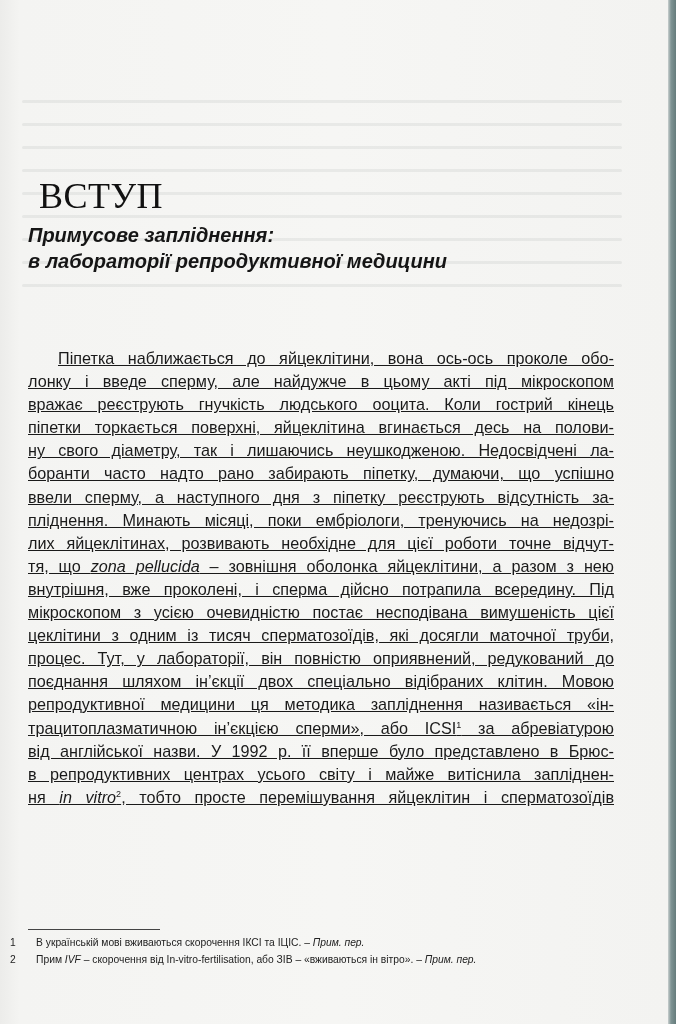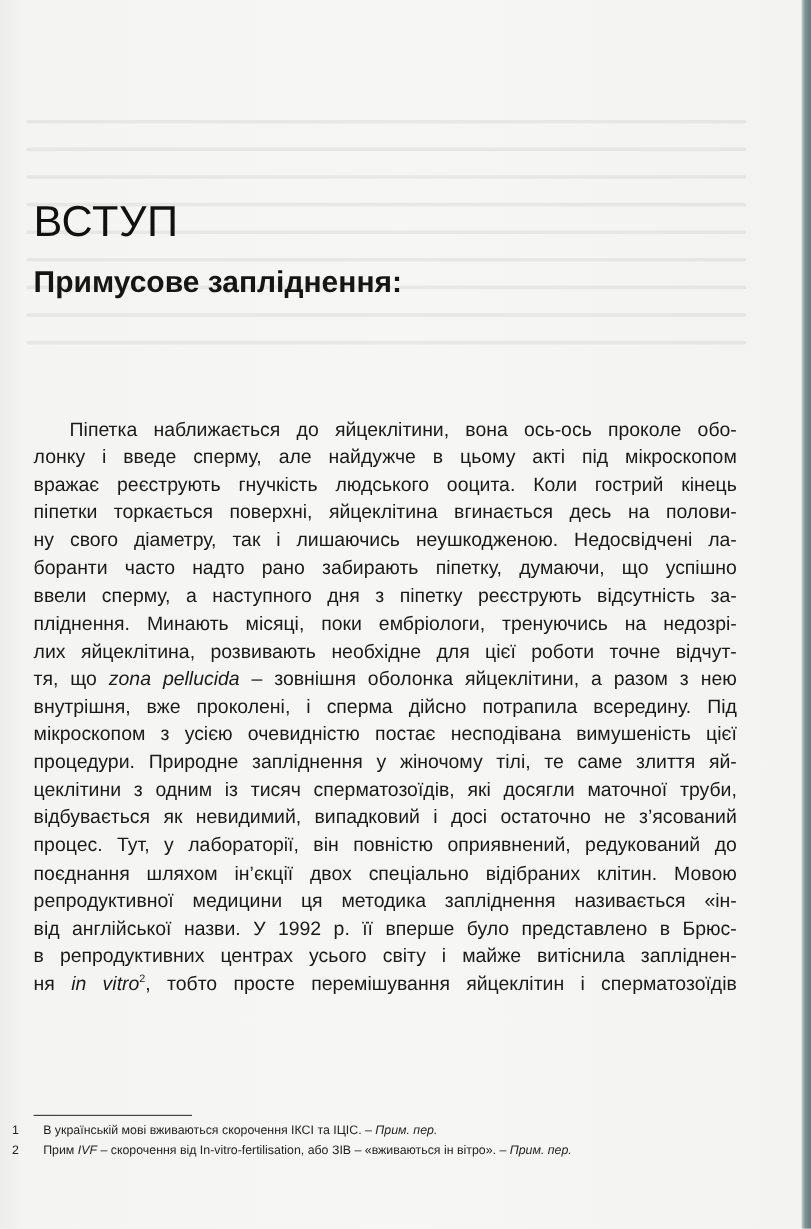--- a/index.html
+++ b/index.html
@@ -23,32 +23,35 @@
       opacity: 0.10;
       font-size: 12px; color: #4a5a5a;
       display: flex; justify-content: space-between;
     }
     .ghost-lines { position: absolute; left: 22px; top: 100px; width: 600px; opacity: 0.07; }
     .ghost-lines div { height: 3px; background: #3c4a4a; margin-bottom: 20px; border-radius: 2px; }
 
     .chapter-title {
       position: absolute; left: 28px; top: 164px;
       font-size: 36px; font-weight: normal; letter-spacing: 0.5px; color: #111;
-      margin: 0;
+      margin: 11px;
+      font-family: Liberation Serif, serif;
     }
     .subtitle {
       position: absolute; left: 28px; top: 222px;
-      font-size: 25px; font-weight: bold; line-height: 26px; color: #151515;
+      font-size: 20px; font-weight: bold; line-height: 26px; color: #151515;
       margin: 0;
+      font-style: italic;
     }
     .body-text {
       position: absolute; left: 28px; top: 347px; width: 586px;
       font-size: 16.2px; line-height: 23.1px; color: #1a1a1a;
       text-align: justify;
       margin: 0;
+      text-decoration: underline;
     }
     .body-text .line { display: block; text-align: justify; text-align-last: justify; white-space: nowrap; }
     .body-text .line.first { text-indent: 30px; }
     .body-text em { font-style: italic; }
     .body-text sup { font-size: 9px; vertical-align: super; line-height: 0; }
 
     .fn-rule {
       position: absolute; left: 28px; top: 929px; width: 132px; height: 1px; background: #444;
     }
     .footnotes { position: absolute; left: 10px; top: 934px; width: 600px; font-size: 10.3px; color: #222; }
@@ -73,41 +76,41 @@
       <div></div>
       <div></div>
       <div></div>
       <div></div>
   </div>
 
   <h1 class="chapter-title">ВСТУП</h1>
 
   <h2 class="subtitle">
     <span>Примусове запліднення:</span><br>
+    <span>в лабораторії репродуктивної медицини</span>
   </h2>
 
   <p class="body-text">
     <span class="line first">Піпетка наближається до яйцеклітини, вона ось-ось проколе обо-</span>
     <span class="line">лонку і введе сперму, але найдужче в цьому акті під мікроскопом</span>
     <span class="line">вражає реєструють гнучкість людського ооцита. Коли гострий кінець</span>
     <span class="line">піпетки торкається поверхні, яйцеклітина вгинається десь на полови-</span>
     <span class="line">ну свого діаметру, так і лишаючись неушкодженою. Недосвідчені ла-</span>
     <span class="line">боранти часто надто рано забирають піпетку, думаючи, що успішно</span>
     <span class="line">ввели сперму, а наступного дня з піпетку реєструють відсутність за-</span>
     <span class="line">пліднення. Минають місяці, поки ембріологи, тренуючись на недозрі-</span>
-    <span class="line">лих яйцеклітина, розвивають необхідне для цієї роботи точне відчут-</span>
+    <span class="line">лих яйцеклітинах, розвивають необхідне для цієї роботи точне відчут-</span>
     <span class="line"><span>тя, що </span><em>zona pellucida</em><span> – зовнішня оболонка яйцеклітини, а разом з нею</span></span>
     <span class="line">внутрішня, вже проколені, і сперма дійсно потрапила всередину. Під</span>
     <span class="line">мікроскопом з усією очевидністю постає несподівана вимушеність цієї</span>
-    <span class="line">процедури. Природне запліднення у жіночому тілі, те саме злиття яй-</span>
     <span class="line">цеклітини з одним із тисяч сперматозоїдів, які досягли маточної труби,</span>
-    <span class="line">відбувається як невидимий, випадковий і досі остаточно не з’ясований</span>
     <span class="line">процес. Тут, у лабораторії, він повністю оприявнений, редукований до</span>
     <span class="line">поєднання шляхом ін’єкції двох спеціально відібраних клітин. Мовою</span>
     <span class="line">репродуктивної медицини ця методика запліднення називається «ін-</span>
+    <span class="line"><span>трацитоплазматичною ін’єкцією сперми», або ICSI</span><sup>1</sup><span> за абревіатурою</span></span>
     <span class="line">від англійської назви. У 1992 р. її вперше було представлено в Брюс-</span>
     <span class="line">в репродуктивних центрах усього світу і майже витіснила запліднен-</span>
     <span class="line"><span>ня </span><em>in vitro</em><sup>2</sup><span>, тобто просте перемішування яйцеклітин і сперматозоїдів</span></span>
   </p>
 
   <div class="fn-rule"></div>
 
   <div class="footnotes">
     <div class="footnote">
       <span class="fn-num">1</span>

